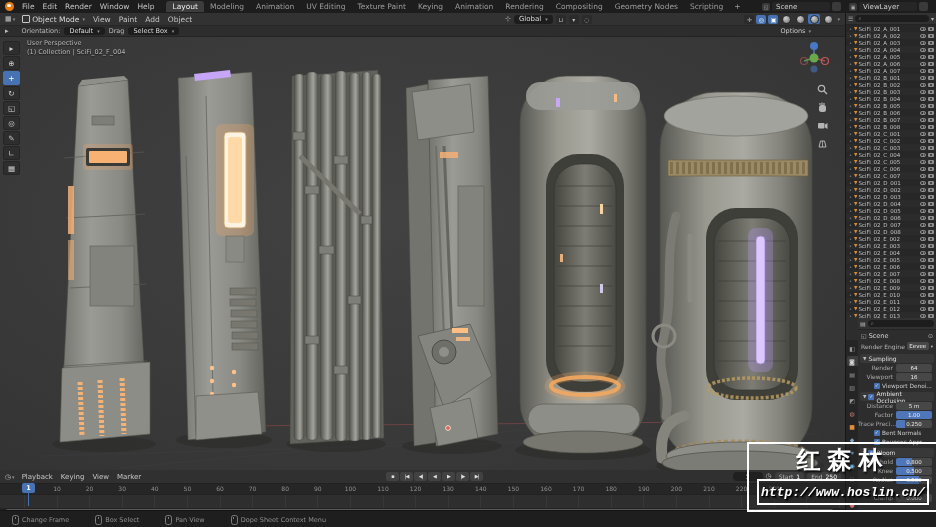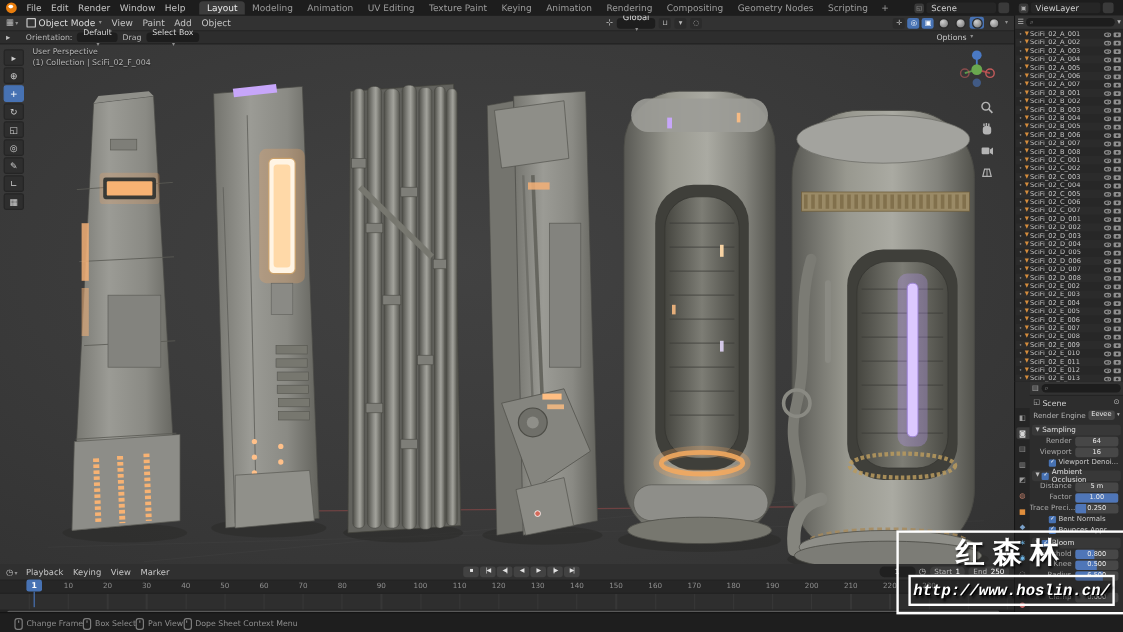--- a/index.html
+++ b/index.html
@@ -28,21 +28,21 @@
   .hdr-menus{display:flex;}
   .hdr-center{position:absolute;left:505px;top:0;height:100%;display:flex;align-items:center;gap:3px;font-size:7px;}
   .hdr-right{position:absolute;right:5px;top:1px;display:flex;align-items:center;gap:2px;}
   .tgl{width:10px;height:9px;border-radius:2px;background:#2b2b2b;display:flex;align-items:center;justify-content:center;font-size:6px;color:#bbb;}
   .tgl.on{background:#4772b3;color:#fff;}
   .sphere{width:9px;height:9px;border-radius:50%;background:radial-gradient(circle at 35% 30%,#cfcfcf,#6f6f6f);border:1px solid #2a2a2a;box-sizing:border-box;}
   .sphere-btn{width:12px;height:10px;border-radius:2px;display:flex;align-items:center;justify-content:center;}
   .sphere-btn.on{background:#4772b3;}
   
   .tool-settings{position:absolute;left:0;top:26px;width:845px;height:10px;background:#2d2d2d;border-bottom:1px solid #232323;display:flex;align-items:center;font-size:6.5px;z-index:5;color:#b9b9b9;}
-  .ts-field{background:#1d1d1d;border-radius:3px;height:8px;display:flex;align-items:center;justify-content:center;padding:0 5px;color:#dcdcdc;margin:0 4px;gap:3px;flex-direction:column;}
+  .ts-field{background:#1d1d1d;border-radius:3px;height:8px;display:flex;align-items:center;justify-content:center;padding:0 5px;color:#dcdcdc;margin:0 4px;gap:3px;}
   .ts-label{margin-left:10px;}
   .ts-options{position:absolute;right:34px;color:#c8c8c8;display:flex;gap:2px;align-items:center;}
   
   .viewport{position:absolute;left:0;top:36px;width:845px;height:434px;background:radial-gradient(ellipse at 45% 42%,#424242 0%,#3a3a3a 55%,#323232 100%);overflow:hidden;}
   .vp-canvas{position:absolute;left:0;top:0;}
   .vp-overlay{position:absolute;left:27px;top:3px;font-size:6.5px;line-height:8.5px;color:#b6b6b6;text-shadow:0 1px 1px rgba(0,0,0,.6);z-index:3;}
   .vp-toolbar{position:absolute;left:3px;top:5px;display:flex;flex-direction:column;gap:1px;z-index:3;}
   .tool-btn{width:17px;height:14px;background:#2e2e2e;border:1px solid #252525;border-radius:2px;display:flex;align-items:center;justify-content:center;font-size:7.5px;color:#cfcfcf;box-sizing:border-box;}
   .tool-btn.active{background:#4772b3;border-color:#4772b3;color:#fff;}
   .nav-gizmo{position:absolute;right:14px;top:5px;z-index:3;}
@@ -926,21 +926,21 @@
     <div class="playhead" style="top:13px">1</div>
     <div class="playline"></div>
     <div class="tl-body"></div>
     <div class="tl-scroll">
         <span class="bar"></span>
       </div>
   </div>
 
   <div class="statusbar">
     <div style="width:12px"></div>
-    <div style="display:flex;">
+    <div style="display:flex;gap:26px">
 
     <span class="hint">
           <span class="mouse"></span>
           <span>Change Frame</span>
         </span>
         <span class="hint">
           <span class="mouse"></span>
           <span>Box Select</span>
         </span>
         <span class="hint">

